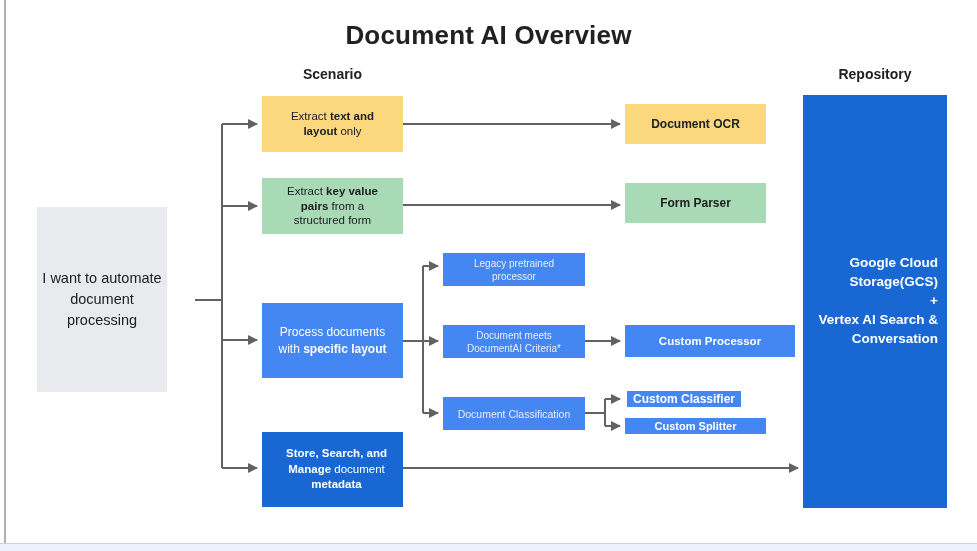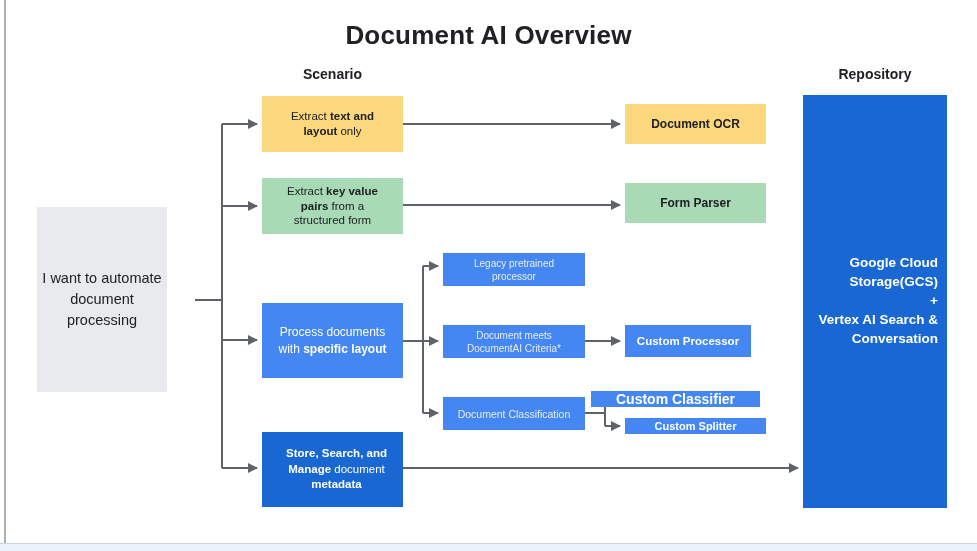--- a/index.html
+++ b/index.html
@@ -59,22 +59,22 @@
 
   .sc-process          { left:262px; top:303px; width:141px; height:75px;  font-size:12px; line-height:1.35; }
   .sc-process .txt     { max-width:126px; }
 
   .pr-legacy           { left:443px; top:253px; width:142px; height:33px;  font-size:10px; line-height:1.3; color:#e9eef7; }
   .pr-legacy .txt      { max-width:92px; }
   .pr-meets            { left:443px; top:325px; width:142px; height:33px;  font-size:10px; line-height:1.3; color:#e9eef7; }
   .pr-meets .txt       { max-width:112px; }
   .pr-class            { left:443px; top:397px; width:142px; height:33px;  font-size:10.5px; color:#e9eef7; }
 
-  .pr-custom-processor { left:625px; top:325px; width:126px; height:32px;  font-size:11.5px; font-weight:700; }
-  .pr-custom-classifier{ left:591px; top:391px; width:169px; height:16px;  font-size:14px;  font-weight:700; }
+  .pr-custom-processor { left:625px; top:325px; width:170px; height:32px;  font-size:11.5px; font-weight:700; }
+  .pr-custom-classifier{ left:627px; top:391px; width:114px; height:16px;  font-size:12px;  font-weight:700; }
   .pr-custom-splitter  { left:625px; top:418px; width:141px; height:16px;  font-size:11px;  font-weight:700; }
 
   .sc-store            { left:262px; top:432px; width:141px; height:75px;  font-size:11.5px; line-height:1.35; }
   .sc-store .txt       { max-width:106px;margin-left:8px; }
 
   .repo-box            { left:803px; top:95px;  width:144px; height:413px; font-size:13.5px; font-weight:700; line-height:1.4; }
   .repo-box .txt       { max-width:126px;text-align:right; }
 
   svg.connectors { position:absolute; left:0; top:0; width:977px; height:551px; }
   .cline { stroke:var(--c-connector,#5f6368); stroke-width:2; fill:none; }

